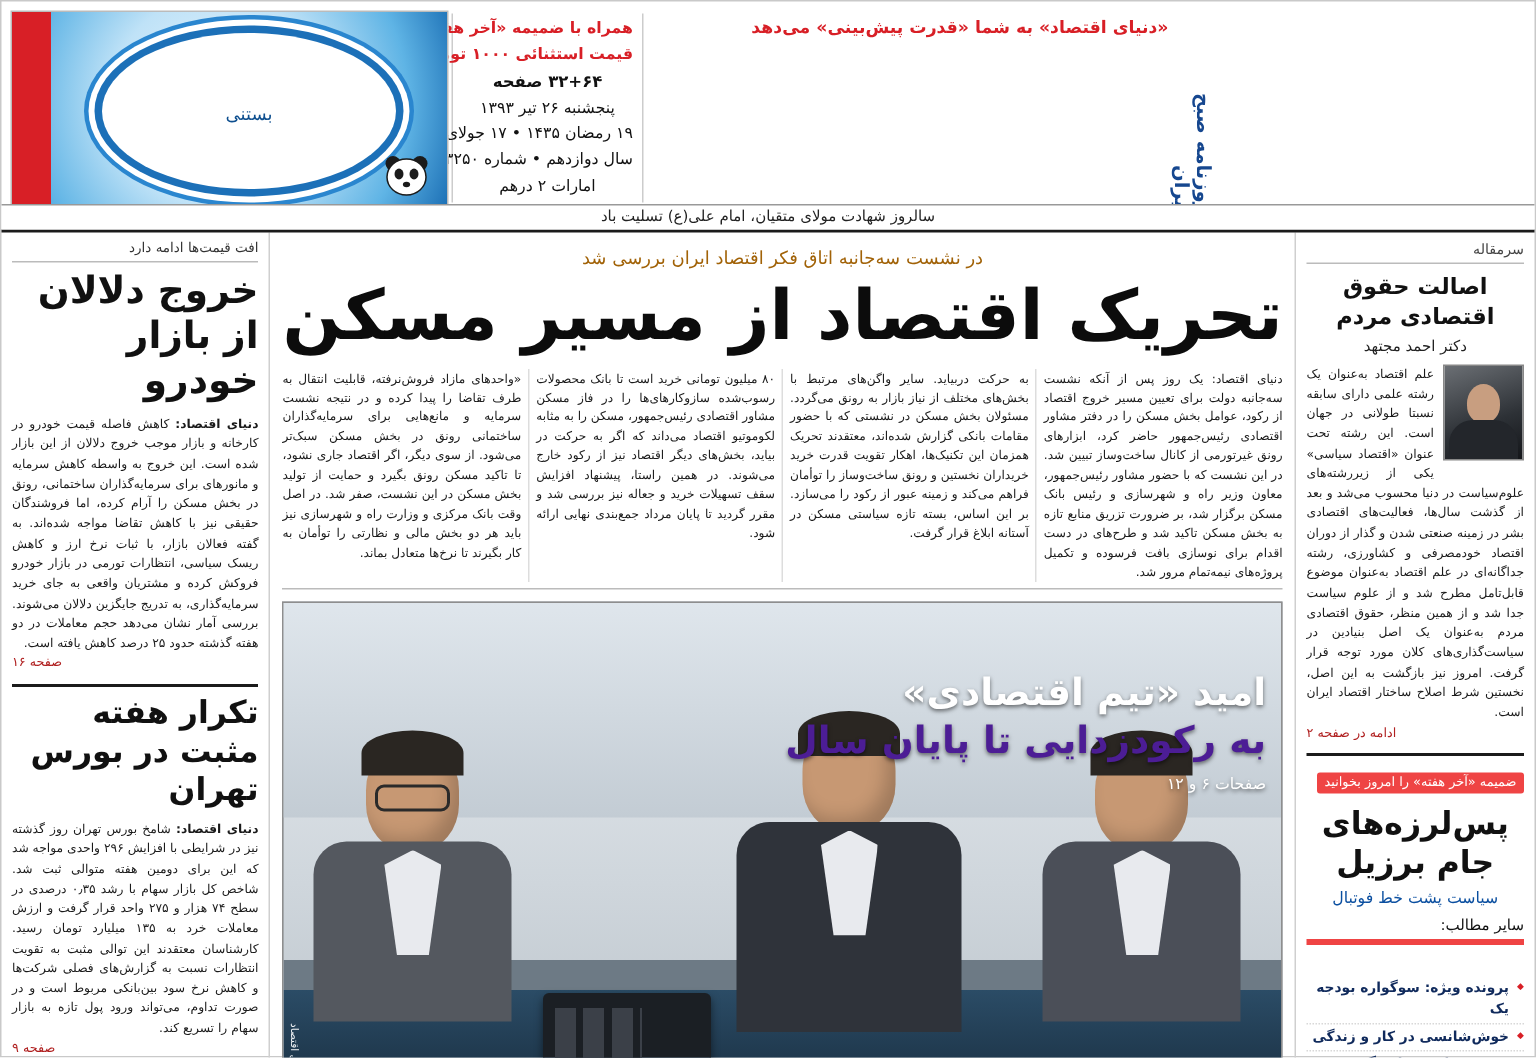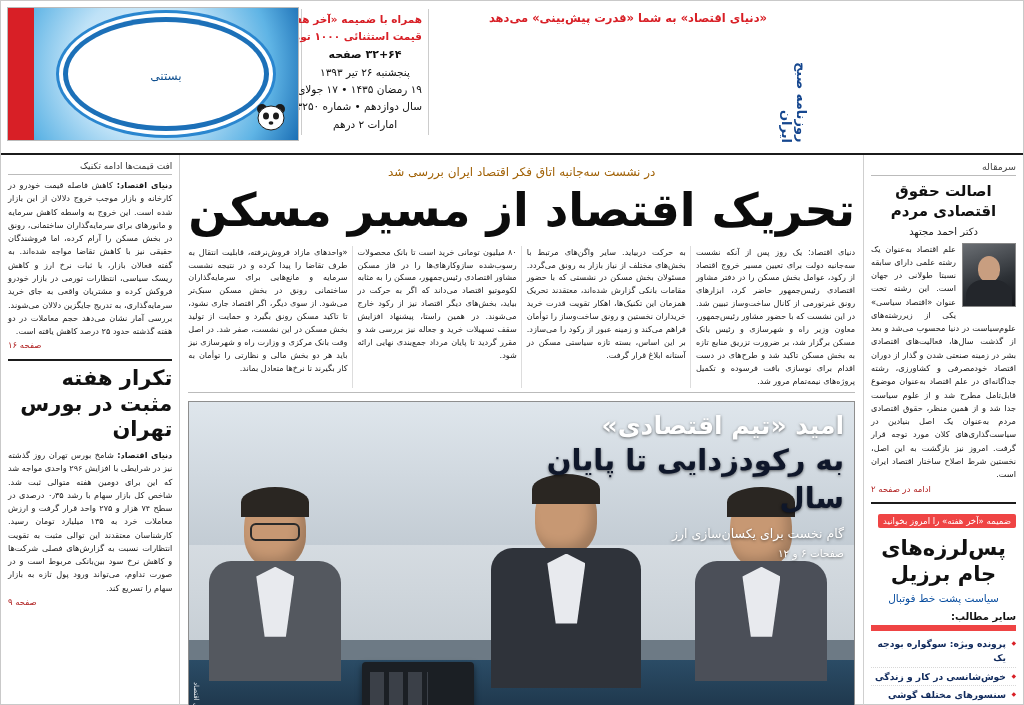--- a/index.html
+++ b/index.html
@@ -116,21 +116,21 @@
   
   .mast-title {
     position: absolute;
     right: 8px;
     top: 2px;
     left: 432px;
     height: 140px;
   }
   .mast-title .slogan {
     position: absolute;
-    right: 248px;
+    right: 236px;
     top: 8px;
     font-size: 11.5px;
     color: #d81f26;
     font-weight: bold;
     white-space: nowrap;
   }
   .mast-title .logoword {
     position: absolute;
     right: 0;
     top: 0;
@@ -276,25 +276,25 @@
     color: #111;
   }
   .brazil-sub {
     font-size: 10.5px;
     text-align: center;
     color: #0b4fa0;
     margin-bottom: 7px;
   }
   .list-head {
     font-size: 10px;
-    font-weight: bold;
+    font-weight: normal;
     color: #111;
-    border-bottom: 6px solid #ef4444;
+    border-bottom: 4px solid #ef4444;
     padding-bottom: 3px;
-    margin-bottom: 4px;
+    margin-bottom: 20px;
   }
   ul.bullets {
     list-style: none;
     margin: 0;
     padding: 0;
     font-weight: bold;
   }
   ul.bullets li {
     font-size: 9.2px;
     line-height: 1.5;
@@ -440,25 +440,26 @@
     top: 8px;
     width: 330px;
     text-align: right;
     text-shadow: 0 1px 3px rgba(0,0,0,.55);
   }
   .overlay-title .l1 {
     font-size: 25px;
     font-weight: bold;
     color: #ffffff;
     line-height: 1.3;
+    margin-top: 36px;
   }
   .overlay-title .l2 {
-    font-size: 29px;
-    font-weight: bold;
-    color: #0f172a;
+    font-size: 25px;
+    font-weight: bold;
+    color: #4c1d95;
     line-height: 1.3;
   }
   .overlay-title .l3 {
     font-size: 12.5px;
     color: #ffffff;
     margin-top: 8px;
   }
   .overlay-title .l4 {
     font-size: 10.5px;
     color: #ffffff;
@@ -523,20 +524,21 @@
           <ellipse cx="8" cy="7" rx="5" ry="5" fill="#1b1b1b"></ellipse>
           <ellipse cx="26" cy="7" rx="5" ry="5" fill="#1b1b1b"></ellipse>
           <ellipse cx="17" cy="16" rx="13" ry="12" fill="#fff" stroke="#1b1b1b"></ellipse>
           <ellipse cx="12" cy="14" rx="3" ry="3.6" fill="#1b1b1b"></ellipse>
           <ellipse cx="22" cy="14" rx="3" ry="3.6" fill="#1b1b1b"></ellipse>
           <ellipse cx="17" cy="21" rx="2.4" ry="1.8" fill="#1b1b1b"></ellipse>
         </svg>
       </div>
     </div>
 
+    <div class="mast-strip">سالروز شهادت مولای متقیان، امام علی(ع) تسلیت باد</div>
   </div>
 
   <div class="content">
 
     <div class="col-right">
 
       <div class="kicker-line">سرمقاله</div>
       <div class="op-title">اصالت حقوق اقتصادی مردم</div>
       <div class="op-author">دکتر احمد مجتهد</div>
 
@@ -608,31 +610,31 @@
         </div>
 
         <div class="phone">
           <div class="grid"></div>
 
         </div>
 
         <div class="overlay-title">
           <div class="l1">امید «تیم اقتصادی»</div>
           <div class="l2">به رکودزدایی تا پایان سال</div>
-          <div class="l3">گام نخست برای یکسان‌سازی ارز</div>
           <div class="l4">صفحات ۶ و ۱۲</div>
         </div>
 
         <div class="photo-credit">عکس: دنیای اقتصاد</div>
       </div>
     </div>
 
     <div class="col-left">
 
-      <div class="lc-kicker">افت قیمت‌ها ادامه تکنیک</div>
+      <div class="lc-kicker">افت قیمت‌ها ادامه دارد</div>
+      <div class="lc-title">خروج دلالان از بازار خودرو</div>
       <div class="tiny-text">
         <b>دنیای اقتصاد:</b>
         <span>کاهش فاصله قیمت خودرو در کارخانه و بازار موجب خروج دلالان از این بازار شده است. این خروج به واسطه کاهش سرمایه و مانورهای برای سرمایه‌گذاران ساختمانی، رونق در بخش مسکن را آرام کرده، اما فروشندگان حقیقی نیز با کاهش تقاضا مواجه شده‌اند. به گفته فعالان بازار، با ثبات نرخ ارز و کاهش ریسک سیاسی، انتظارات تورمی در بازار خودرو فروکش کرده و مشتریان واقعی به جای خرید سرمایه‌گذاری، به تدریج جایگزین دلالان می‌شوند. بررسی آمار نشان می‌دهد حجم معاملات در دو هفته گذشته حدود ۲۵ درصد کاهش یافته است.</span>
       </div>
       <div class="page-ref">صفحه ۱۶</div>
 
       <div class="hr-thick"></div>
 
       <div class="lc-title small">تکرار هفته مثبت در بورس تهران</div>
       <div class="tiny-text">

